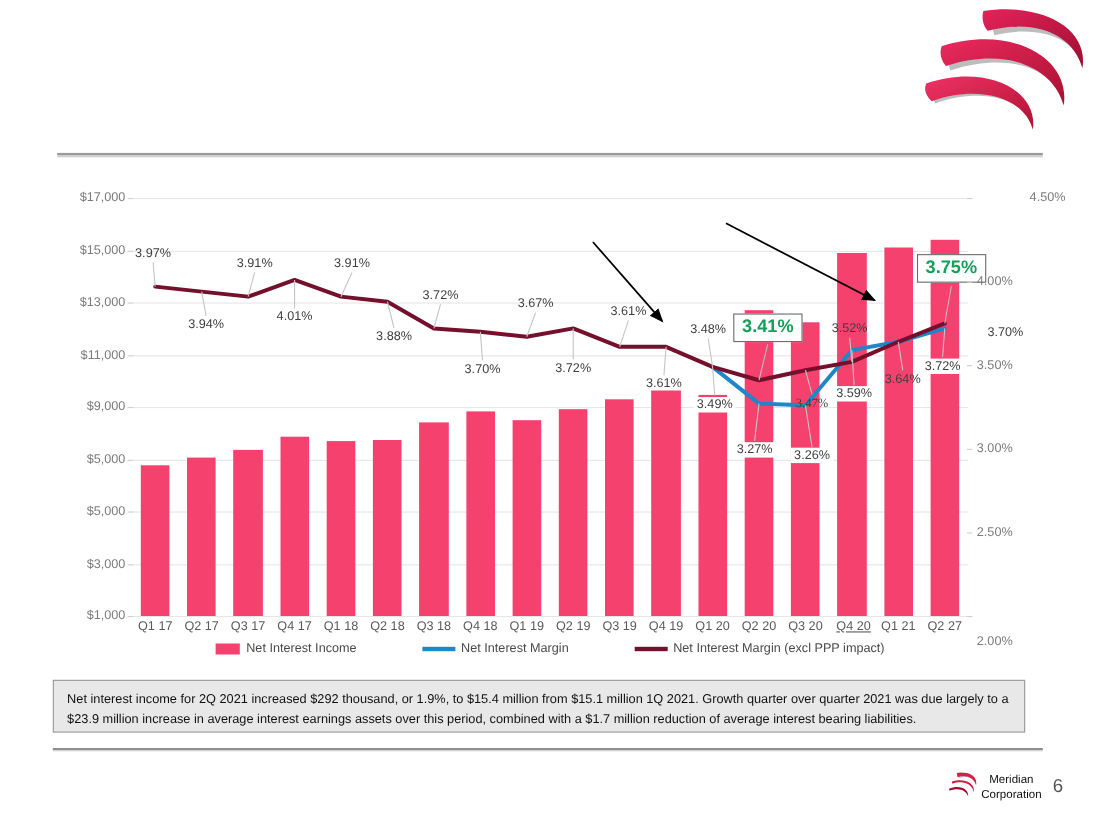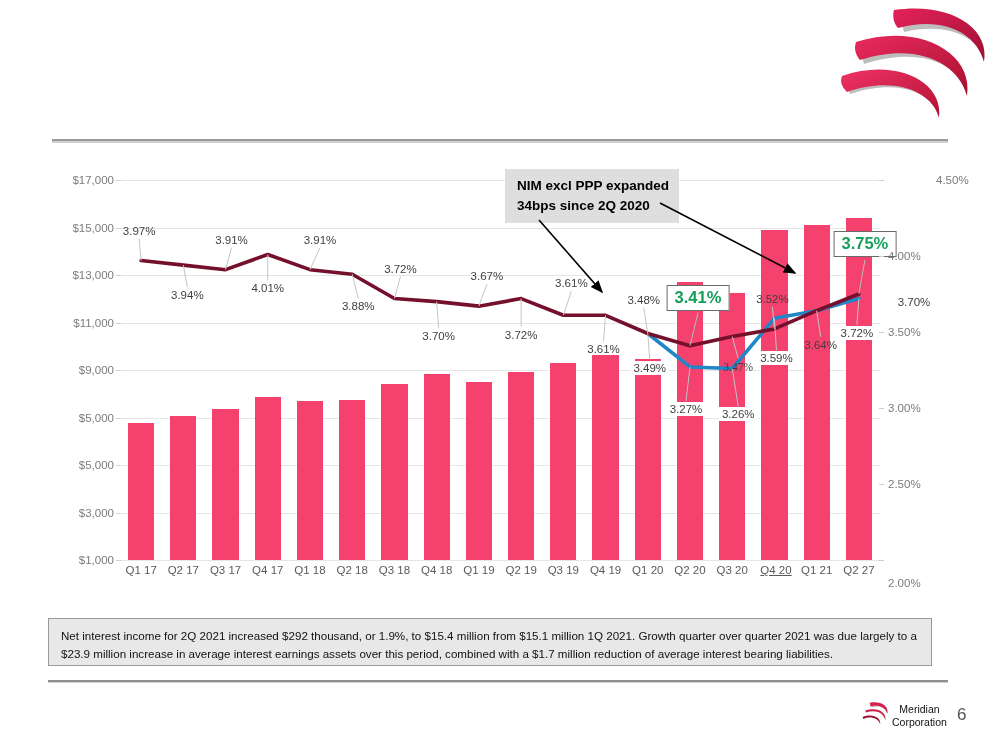--- a/index.html
+++ b/index.html
@@ -252,23 +252,35 @@
         <div class="xlab" style="left: 513.333px;">Q3 19</div>
         <div class="xlab" style="left: 555.556px;">Q4 19</div>
         <div class="xlab" style="left: 597.778px;">Q1 20</div>
         <div class="xlab" style="left: 640px;">Q2 20</div>
         <div class="xlab" style="left: 682.222px;">Q3 20</div>
         <div class="xlab" style="left: 726px; text-decoration: underline;">Q4 20</div>
         <div class="xlab" style="left: 766.667px;">Q1 21</div>
         <div class="xlab" style="left: 808.889px;">Q2 27</div>
       </div>
 
-    <div class="annot" style="left:455px;top:9px;">NIM excl PPP expanded
-34bps since 2Q 2020</div>
-
+
+    <div class="legend">
+      <div class="lg-item">
+        <span class="lg-swatch-bar"></span>
+        <span class="lg-text">Net Interest Income</span>
+      </div>
+      <div class="lg-item">
+        <span class="lg-swatch-line" style="background:#1f86c8"></span>
+        <span class="lg-text">Net Interest Margin</span>
+      </div>
+      <div class="lg-item">
+        <span class="lg-swatch-line" style="background:#75102c"></span>
+        <span class="lg-text">Net Interest Margin (excl PPP impact)</span>
+      </div>
+    </div>
   <svg width="900" height="450" style="position: absolute; left: 0px; top: 0px; pointer-events: none;">
         <defs>
           <marker id="ah" markerWidth="9" markerHeight="9" refX="7" refY="3.2" orient="auto">
             <path d="M0,0 L8,3.2 L0,6.4 z" fill="#000"></path>
           </marker>
         </defs>
         <line x1="489" y1="60" x2="552" y2="132" stroke="#000" stroke-width="1.6" marker-end="url(#ah)"></line>
         <line x1="610" y1="43" x2="745" y2="113" stroke="#000" stroke-width="1.6" marker-end="url(#ah)"></line>
       </svg>
     </div>

